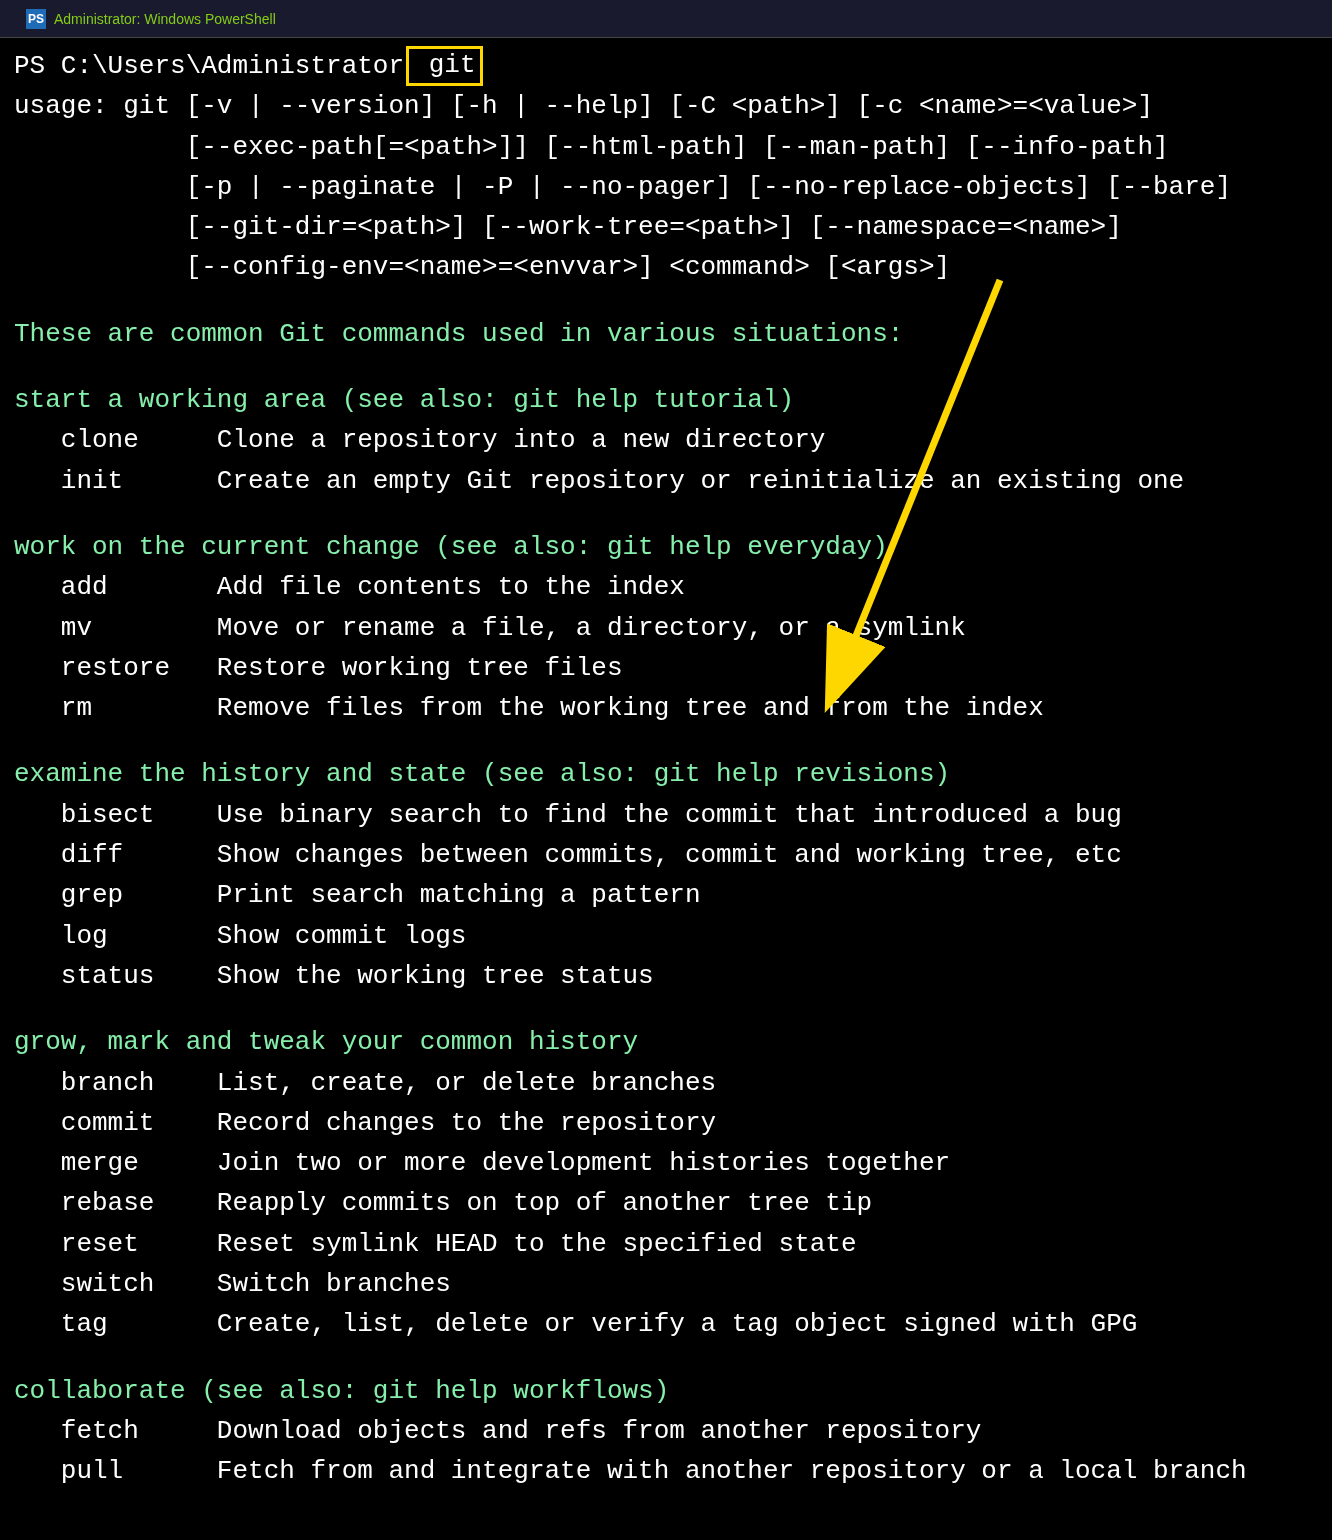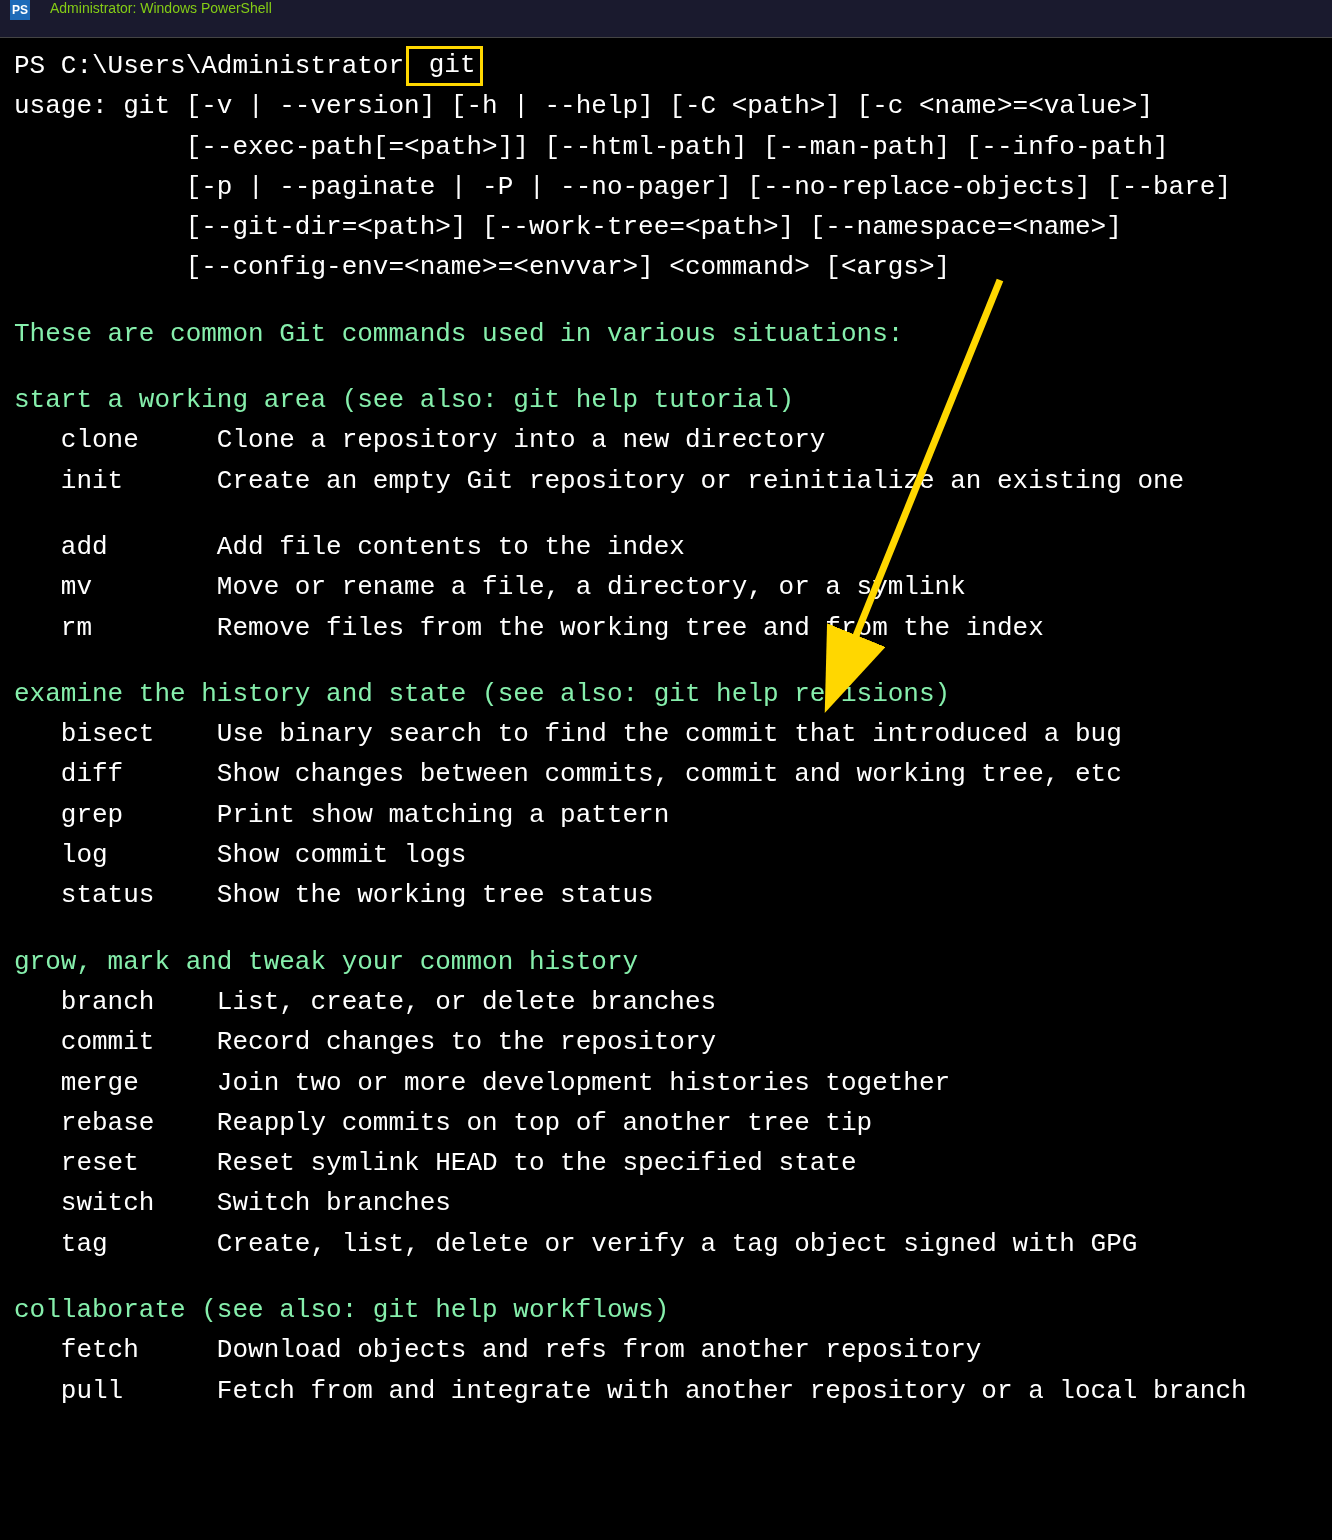--- a/index.html
+++ b/index.html
@@ -12,22 +12,23 @@
       color: #fff;
       overflow: hidden;
       position: relative;
     }
 
     
     .title-bar {
       background: #1a1a2e;
       height: 38px;
       display: flex;
-      padding: 0 10px;
-      gap: 20px;
+      align-items: center;
+      padding: 0 26px;
+      gap: 8px;
       border-bottom: 1px solid #444;
       position: relative;
     }
     .title-bar-icon {
       width: 20px;
       height: 20px;
       background: #1e6bb8;
       display: flex;
       align-items: center;
       justify-content: center;
@@ -102,30 +103,32 @@
   <span class="line section-header">These are common Git commands used in various situations:</span>
 
   <span class="blank-line"></span>
 
   <span class="line section-header">start a working area (see also: git help tutorial)</span>
   <span class="line">   clone     Clone a repository into a new directory</span>
   <span class="line">   init      Create an empty Git repository or reinitialize an existing one</span>
 
   <span class="blank-line"></span>
 
+  <span class="line section-header">work on the current change (see also: git help everyday)</span>
   <span class="line">   add       Add file contents to the index</span>
   <span class="line">   mv        Move or rename a file, a directory, or a symlink</span>
+  <span class="line">   restore   Restore working tree files</span>
   <span class="line">   rm        Remove files from the working tree and from the index</span>
 
   <span class="blank-line"></span>
 
   <span class="line section-header">examine the history and state (see also: git help revisions)</span>
   <span class="line">   bisect    Use binary search to find the commit that introduced a bug</span>
   <span class="line">   diff      Show changes between commits, commit and working tree, etc</span>
-  <span class="line">   grep      Print show matching a pattern</span>
+  <span class="line">   grep      Print search matching a pattern</span>
   <span class="line">   log       Show commit logs</span>
   <span class="line">   status    Show the working tree status</span>
 
   <span class="blank-line"></span>
 
   <span class="line section-header">grow, mark and tweak your common history</span>
   <span class="line">   branch    List, create, or delete branches</span>
   <span class="line">   commit    Record changes to the repository</span>
   <span class="line">   merge     Join two or more development histories together</span>
   <span class="line">   rebase    Reapply commits on top of another tree tip</span>

